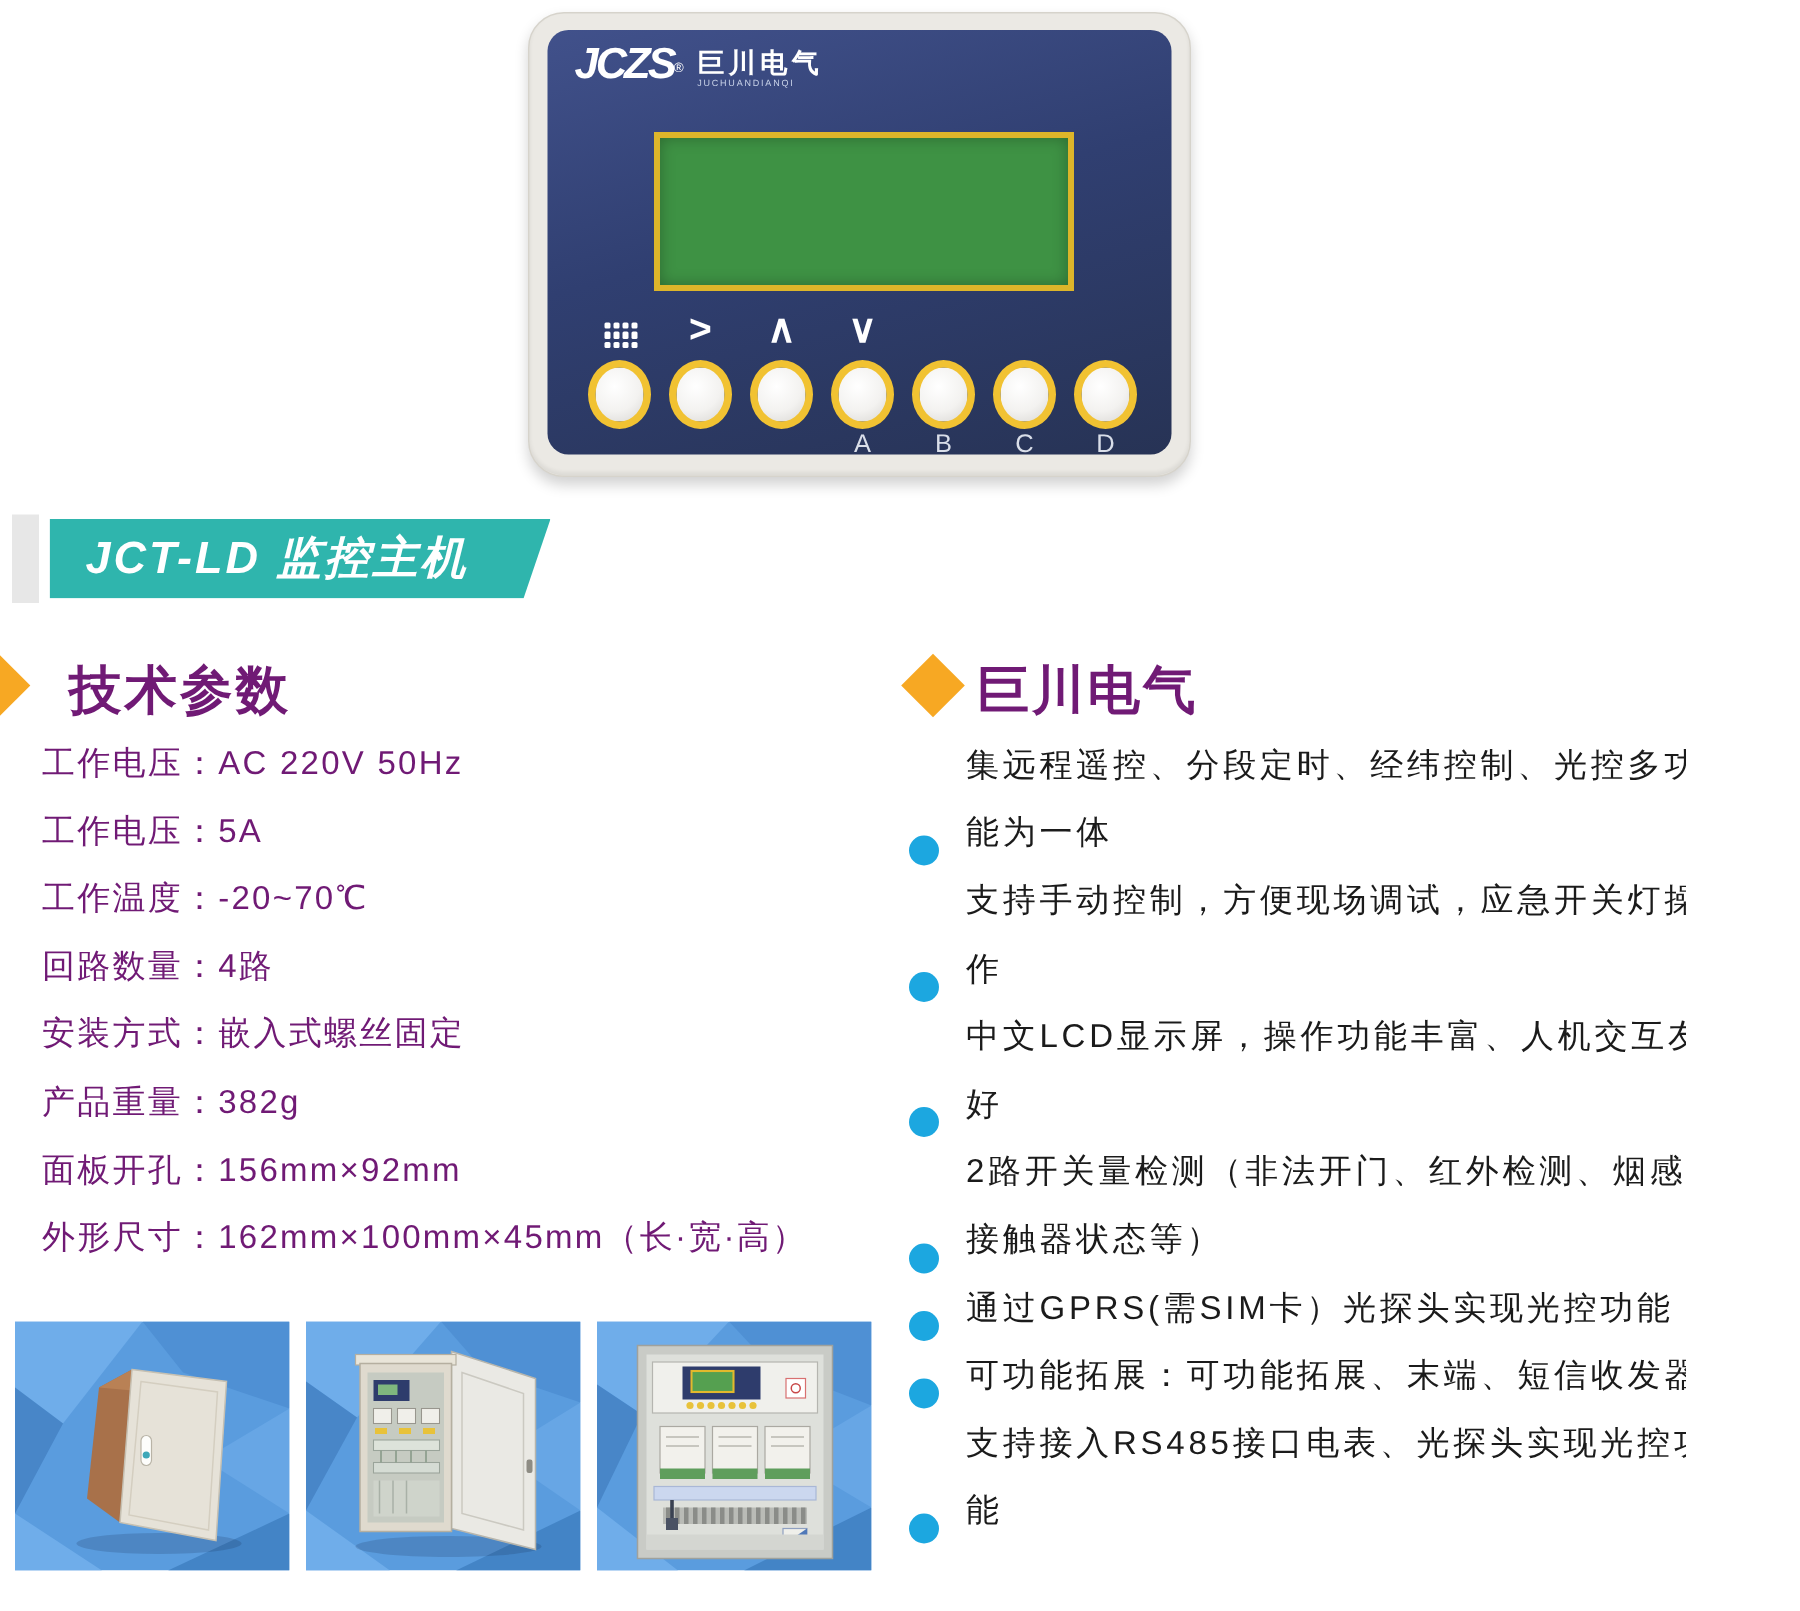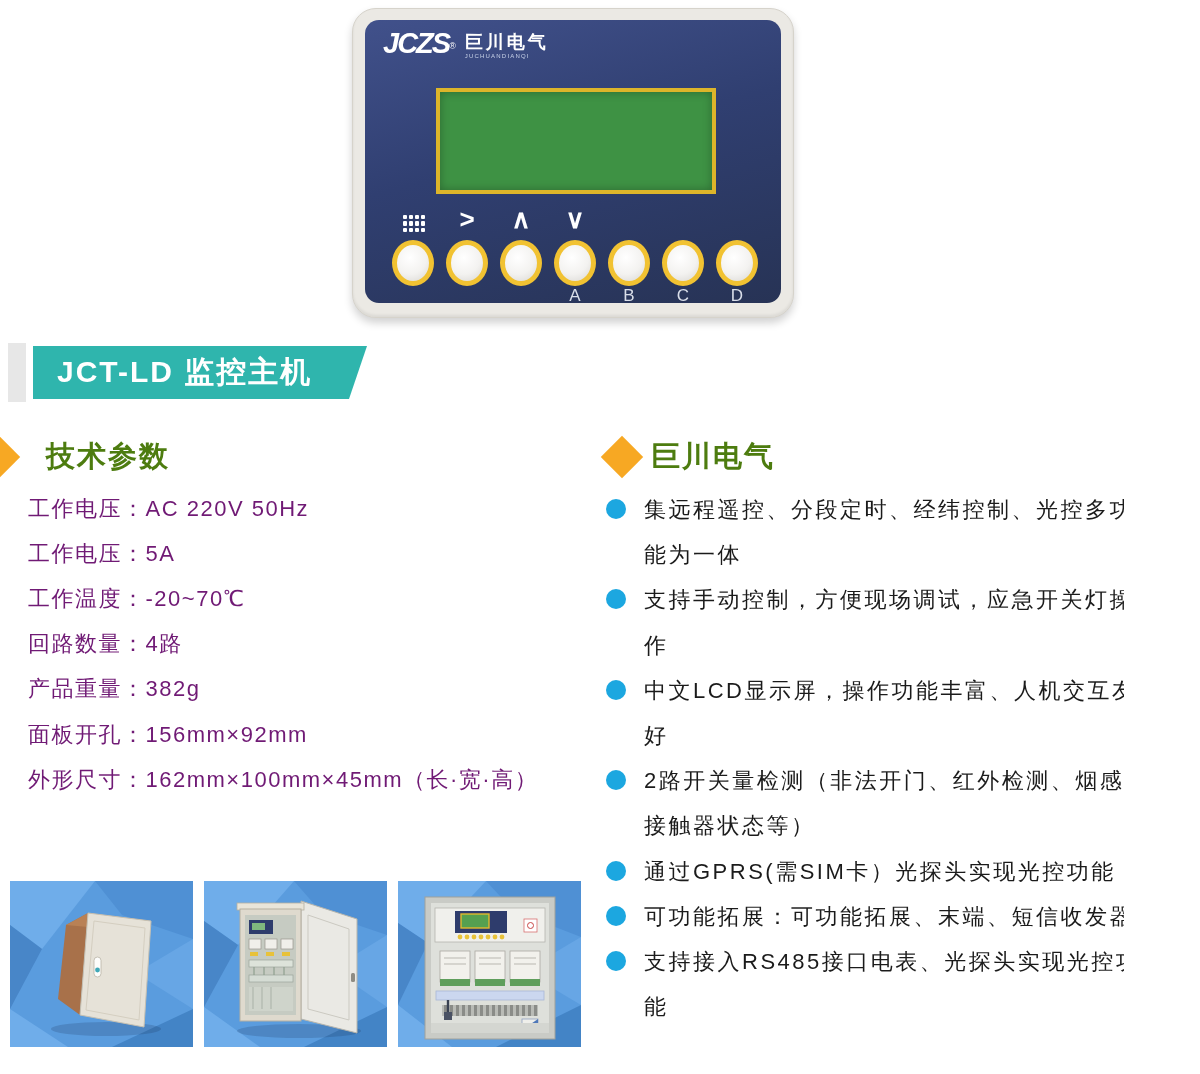--- a/index.html
+++ b/index.html
@@ -40,39 +40,39 @@
   .btn-label { position:absolute; top:277px; width:42px; text-align:center;
     color:#D9DEE9; font-size:17px; }
 
   
   .gray-tab { position:absolute; left:8px; top:343px; width:18px; height:59px; background:#E7E7E7; }
   .banner {
     position:absolute; left:33px; top:346px; width:334px; height:53px; background:#2FB5AD;
     clip-path:polygon(0 0,100% 0,calc(100% - 18px) 100%,0 100%);
     display:flex; align-items:center; padding-left:24px; box-sizing:border-box;
   }
-  .banner-text { color:#fff; font-weight:700; font-size:30px; letter-spacing:2px; white-space:nowrap; }
+  .banner-text { color:#fff; font-weight:700; font-size:30px; letter-spacing:2px; white-space:nowrap;font-style:italic; }
 
   
   .diamond { position:absolute; width:30px; height:30px; background:#F7A823; transform:rotate(45deg); }
   .diamond.left { left:-16px; top:442px; }
   .diamond.right { left:607px; top:442px; }
-  .section-heading { position:absolute; top:437px; font-size:29px; font-weight:700;
-    color:#4d7c0f; letter-spacing:2px; white-space:nowrap; }
+  .section-heading { position:absolute; top:437px; font-size:35px; font-weight:700;
+    color:#701a75; letter-spacing:2px; white-space:nowrap; }
   .section-heading.left { left:46px; }
   .section-heading.right { left:651px; }
 
   
   .tech-list { position:absolute; left:28px; top:486px; margin:0; padding:0; list-style:none; }
   .tech-list li { height:45.2px; display:flex; align-items:center; font-size:22px;
     color:#701a75; letter-spacing:1.5px; white-space:nowrap; }
 
   
   .features { position:absolute; left:606px; top:487px; width:566px; }
-  .feature { display:flex; }
+  .feature { display:flex;align-items:flex-end; }
   .feature .dot { flex:0 0 20px; width:20px; height:20px; border-radius:50%;
     background:#1CA7E0; margin-top:12px; margin-right:18px; }
   .feature p { margin:0; width:505px; font-size:22px; line-height:45.2px;
     letter-spacing:2.5px; color:#1b1b1b; }
 
   
   .gallery { position:absolute; left:10px; top:881px; display:flex; gap:11px; }
   .gallery figure { margin:0; width:183px; height:166px; }
   .gallery svg { display:block; width:183px; height:166px; }
 </style>
@@ -137,20 +137,21 @@
   <h2 class="section-heading left" style="margin:0;">技术参数</h2>
 
   <span class="diamond right"></span>
   <h2 class="section-heading right" style="margin:0;">巨川电气</h2>
 
   <ul class="tech-list">
     <li>工作电压：AC 220V 50Hz</li>
     <li>工作电压：5A</li>
     <li>工作温度：-20~70℃</li>
     <li>回路数量：4路</li>
+    <li>安装方式：嵌入式螺丝固定</li>
     <li>产品重量：382g</li>
     <li>面板开孔：156mm×92mm</li>
     <li>外形尺寸：162mm×100mm×45mm（长·宽·高）</li>
   </ul>
 
   <div class="features">
     <div class="feature">
       <span class="dot"></span>
       <p>集远程遥控、分段定时、经纬控制、光控多功能为一体</p>
     </div>

